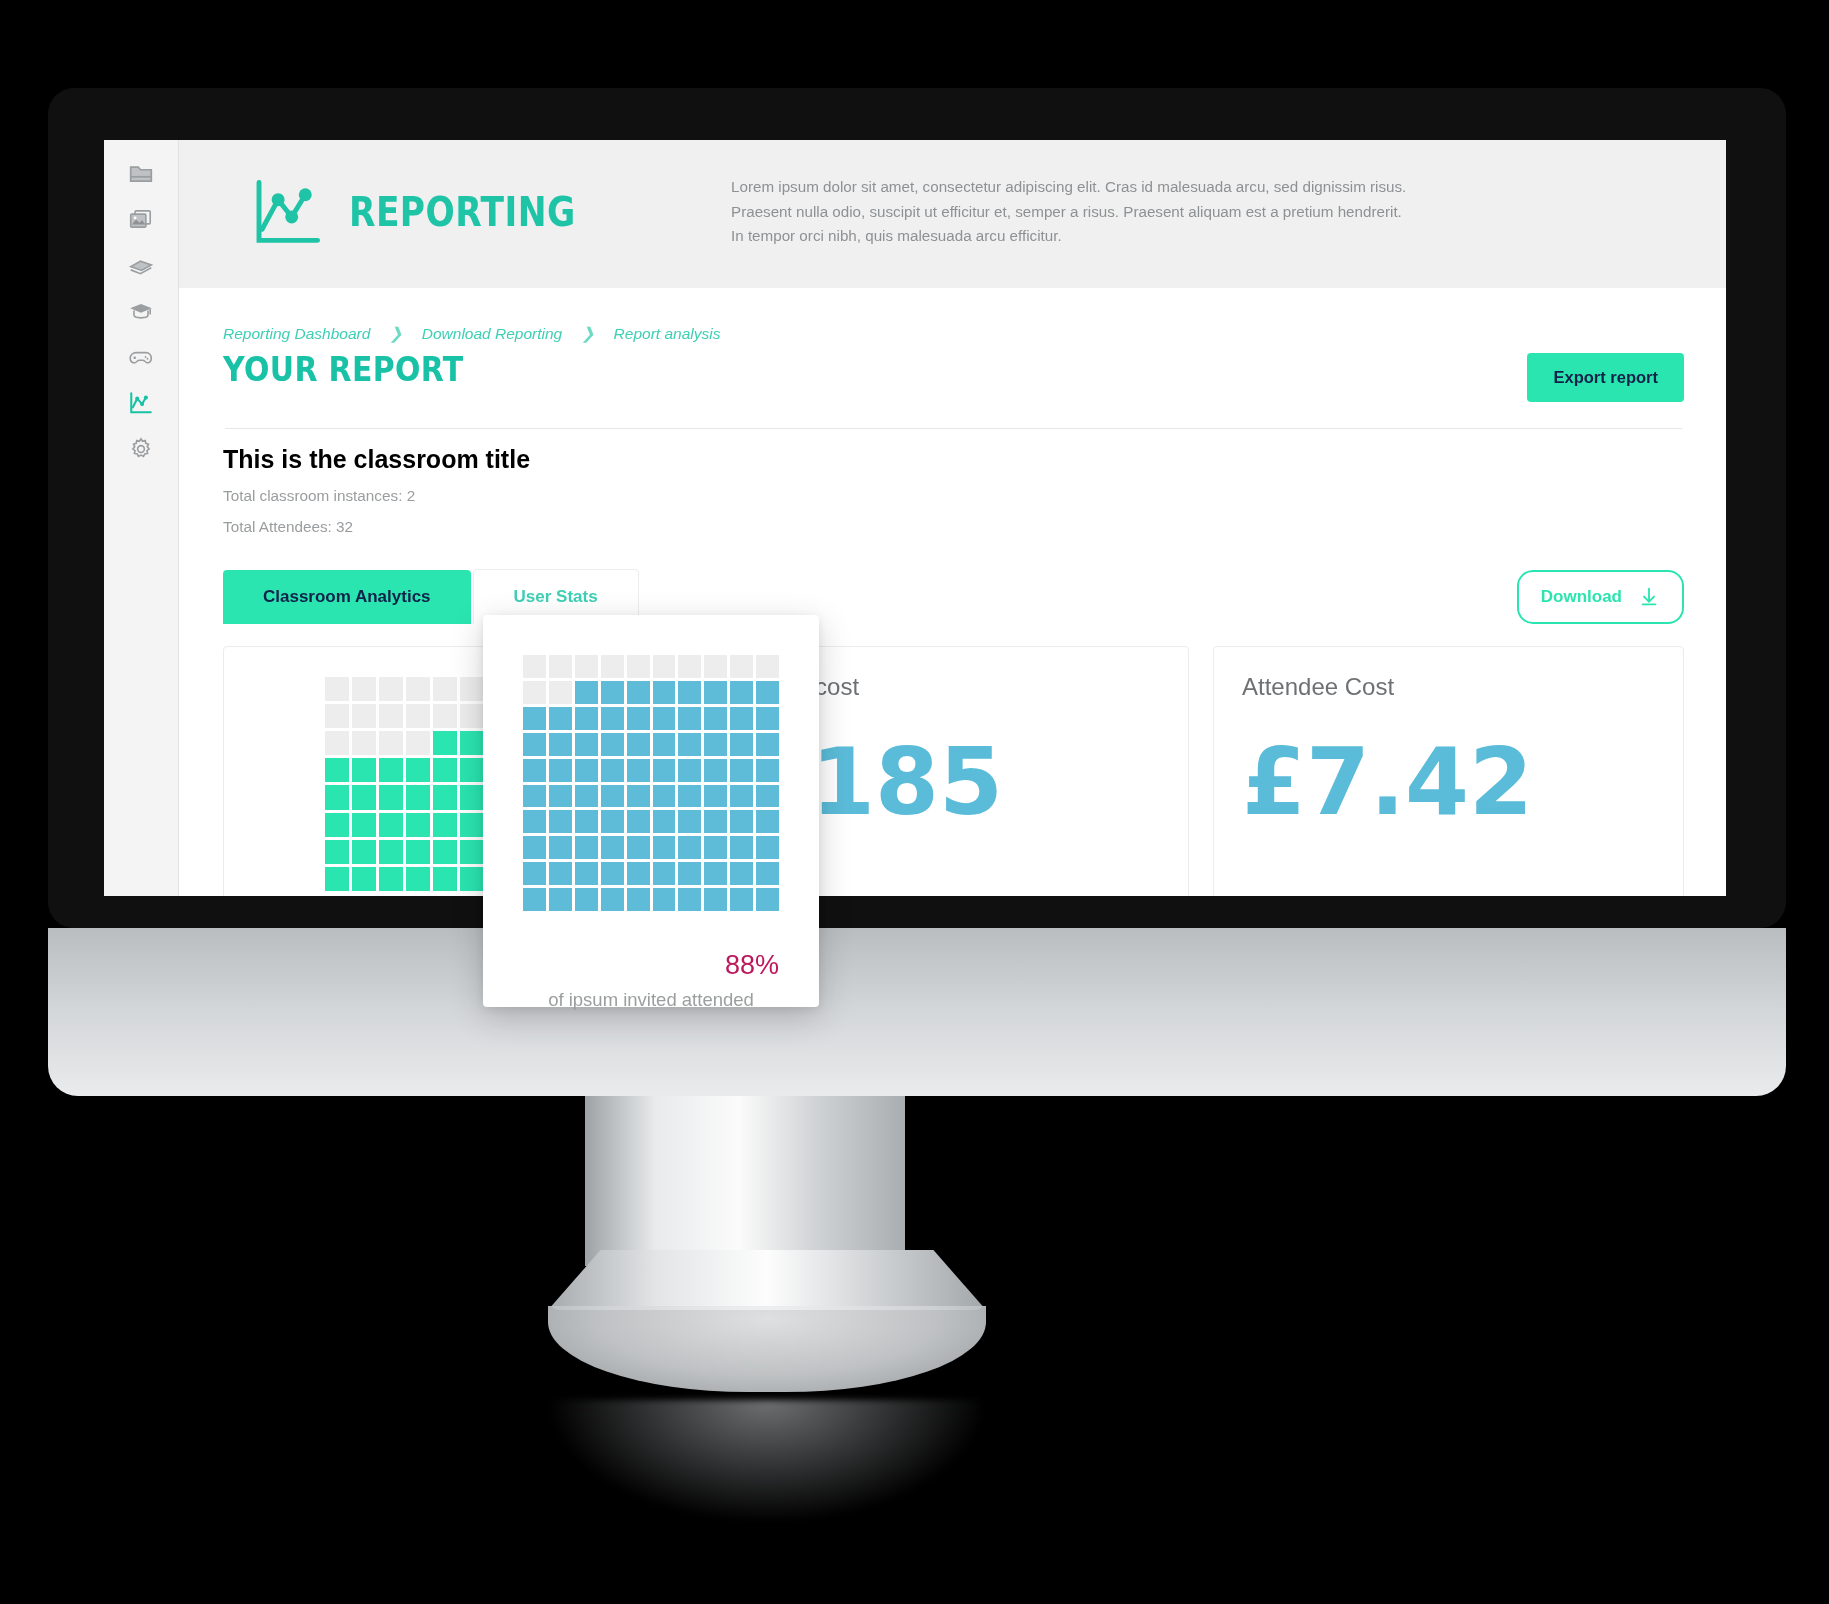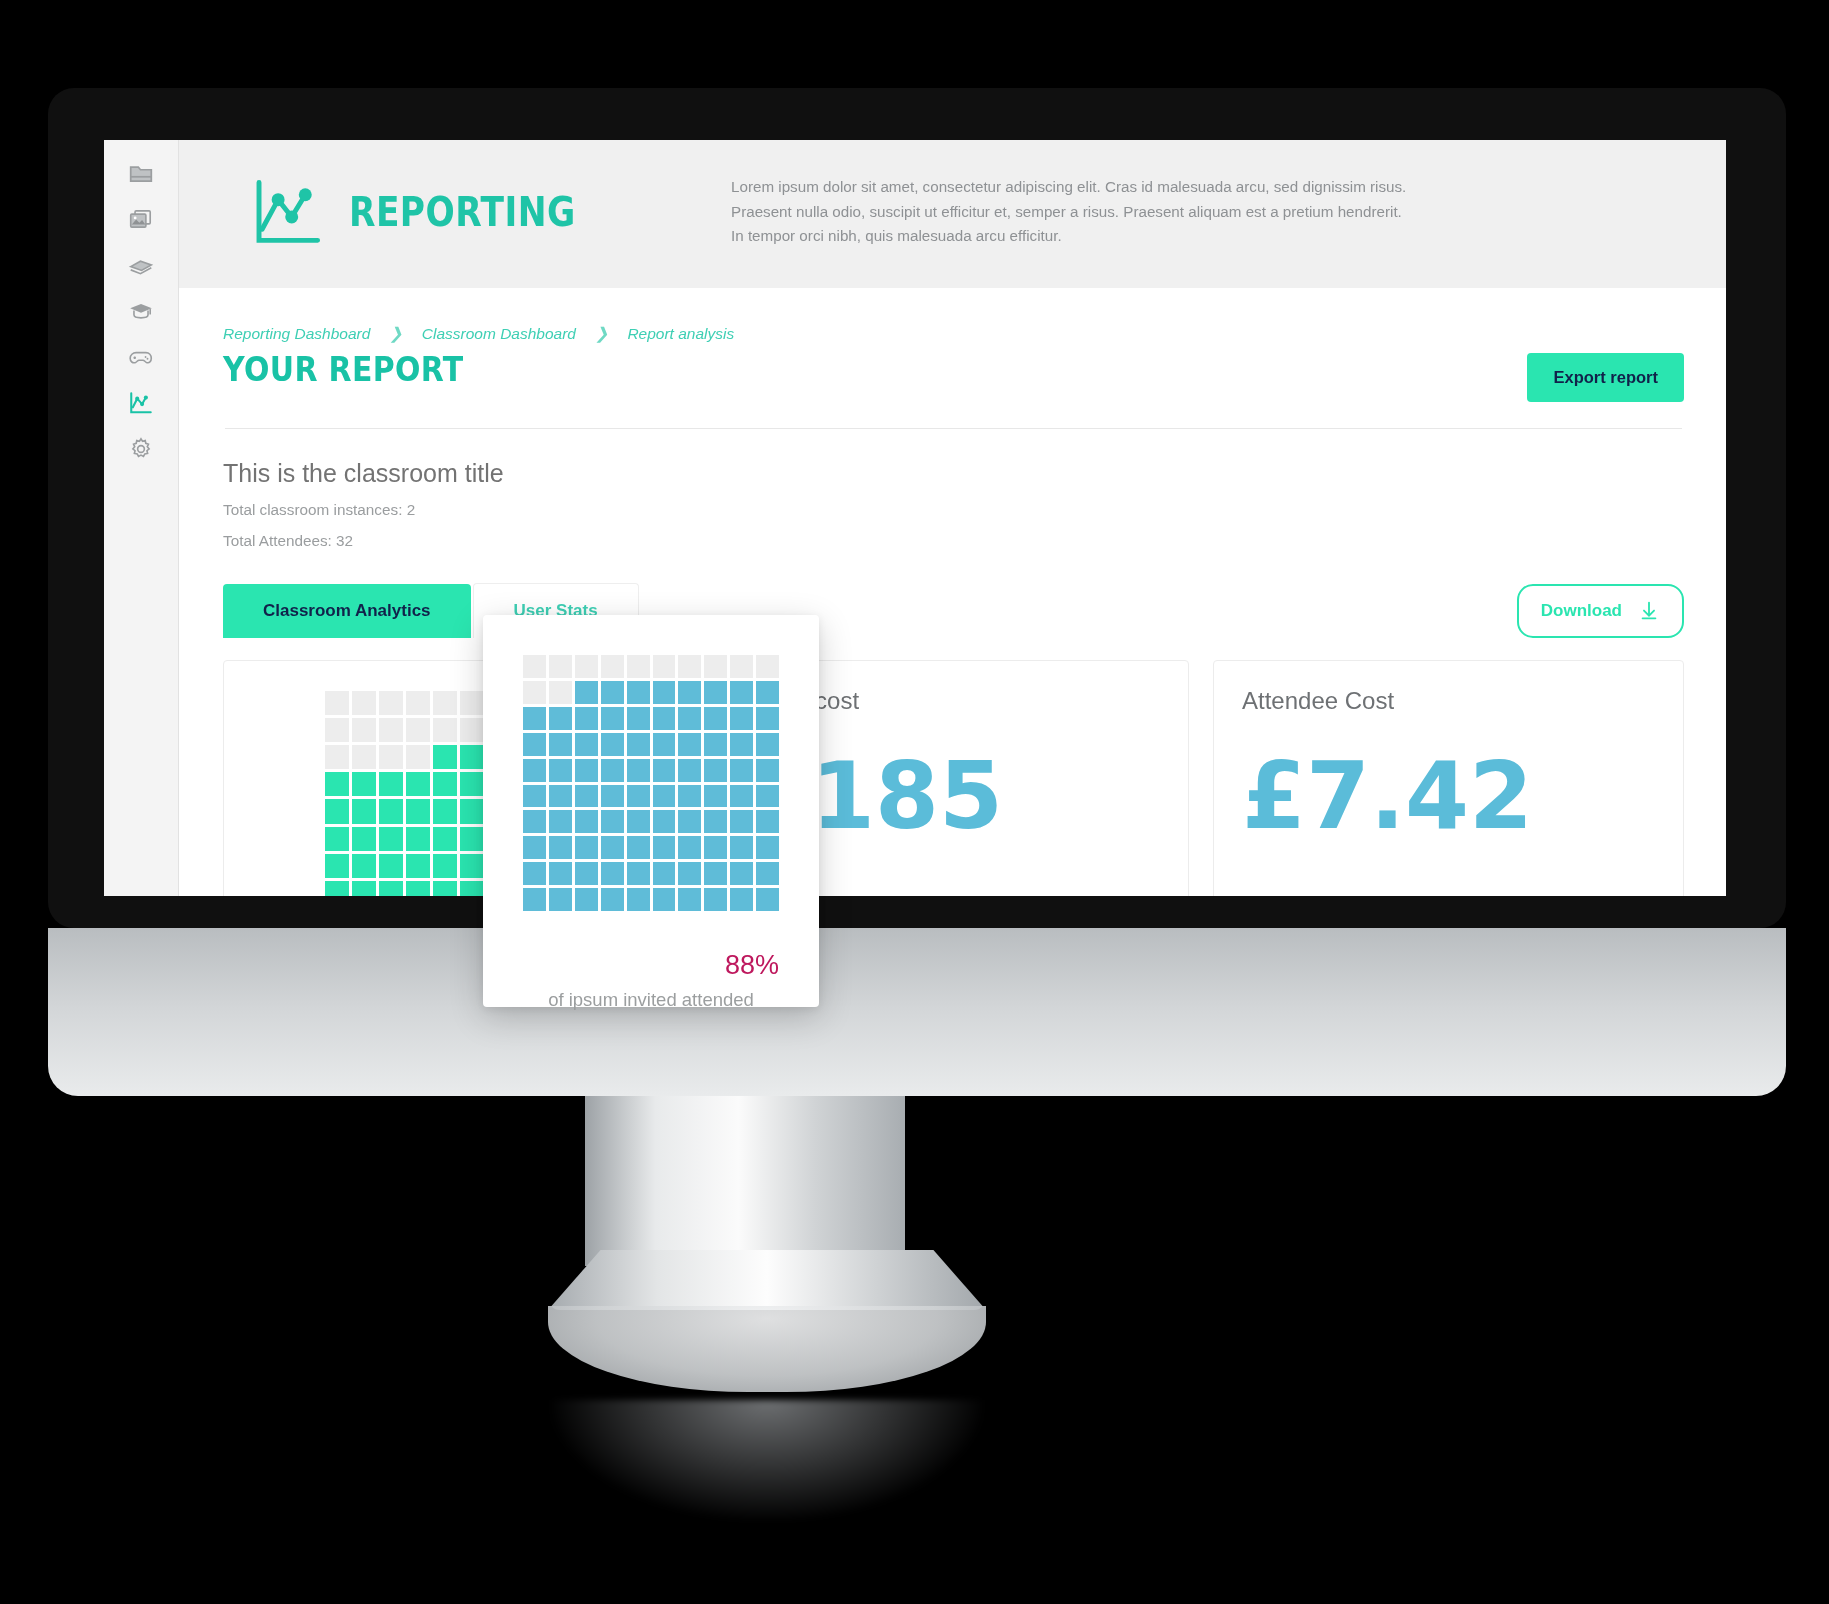--- a/index.html
+++ b/index.html
@@ -93,21 +93,21 @@
     transform: scaleX(.88); transform-origin: left center;
   }
   .export-btn {
     background:#2ae5b0; color:#11224a; border:none; border-radius:4px;
     font-family:"Liberation Sans", sans-serif; font-weight:bold; font-size:16.5px;
     padding: 15px 26px; cursor:pointer; white-space:nowrap; margin-top: 4px;
   }
 
   .rule { height:1px; background:#e7e7e7; margin: 26px 2px 0 2px; }
 
-  .classroom-title { font-size: 25px; color:#737373; margin-top: 30px; font-weight: normal; }
+  .classroom-title { font-size: 25px; color:#000000; margin-top: 16px; font-weight: bold; }
   .stat-line { font-size: 15.3px; color:#9a9d9f; margin-top: 13px; }
 
   
   .tabs-row { display:flex; align-items:flex-end; justify-content:space-between; margin-top: 33px; }
   .tabs { display:flex; align-items:flex-end; }
   .tab {
     font-weight:bold; font-size:17px; padding: 17px 40px; cursor:pointer;
     border-radius: 4px 4px 0 0;
   }
   .tab.active { background:#2ae5b0; color:#11224a; }
@@ -271,21 +271,21 @@
           </div>
           <p class="hero-copy">Lorem ipsum dolor sit amet, consectetur adipiscing elit. Cras id malesuada arcu, sed dignissim risus. Praesent nulla odio, suscipit ut efficitur et, semper a risus. Praesent aliquam est a pretium hendrerit. In tempor orci nibh, quis malesuada arcu efficitur.</p>
         </div>
       </header>
 
       <div class="body-pad">
 
         <div class="crumbs">
           <a>Reporting Dashboard</a>
           <span class="crumb-sep">❯</span>
-          <a>Classroom Dashboard</a>
+          <a>Download Reporting</a>
           <span class="crumb-sep">❯</span>
           <a>Report analysis</a>
         </div>
 
         <div class="title-row">
           <h2 class="page-title">YOUR REPORT</h2>
           <button class="export-btn">Export report</button>
         </div>
 
         <div class="rule"></div>

